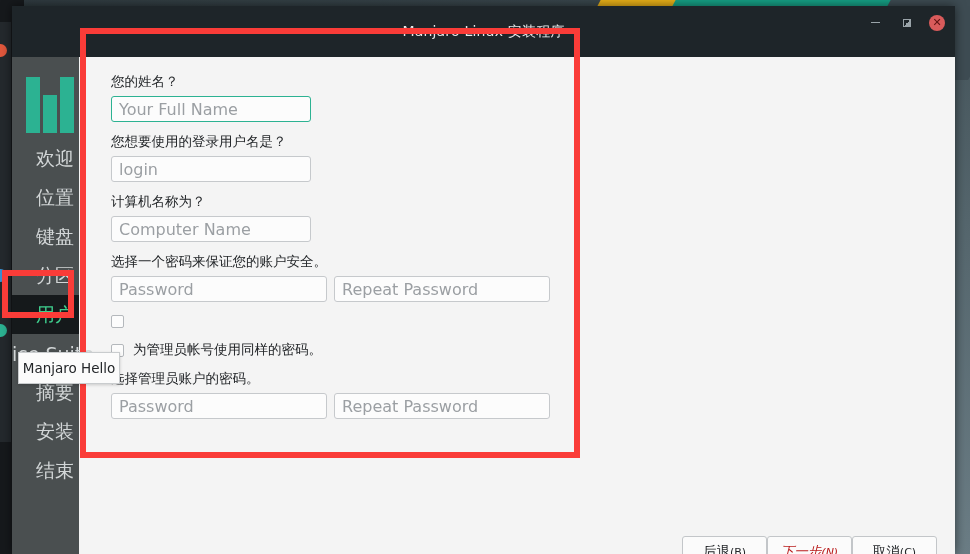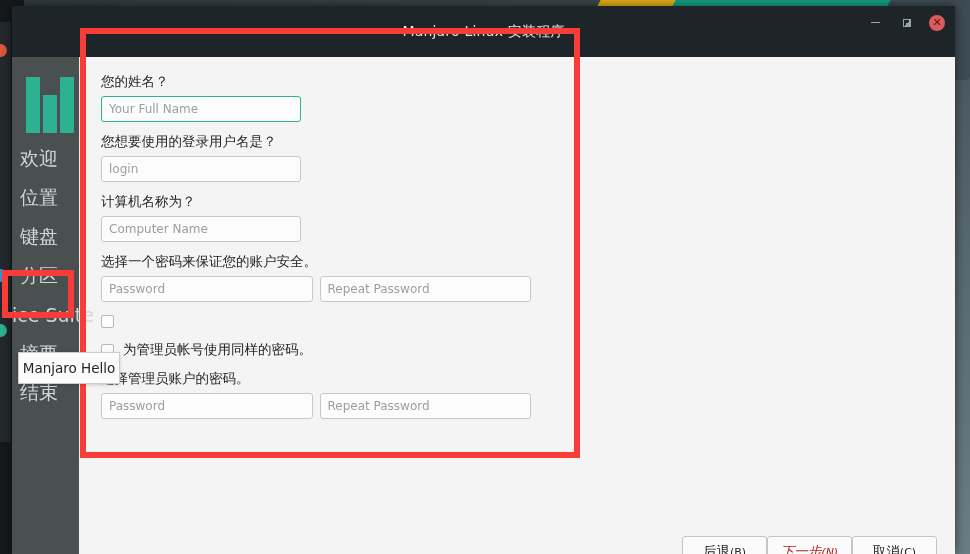--- a/index.html
+++ b/index.html
@@ -99,21 +99,21 @@
     padding: 0 0 6px 14px;
   }
   #logo i { display: block; background: #2cb292; }
   #logo .bar-a { width: 14px; height: 56px; }
   #logo .bar-b { width: 14px; height: 38px; }
   #logo .bar-c { width: 14px; height: 56px; }
 
   .nav-item {
     height: 39px;
     display: flex; align-items: center;
-    padding-left: 8px;
+    padding-left: 24px;
     color: #d2d6d7;
     font-size: 19px;
     cursor: pointer;
     white-space: nowrap;
   }
   .nav-item.active {
     background: #15191b;
     color: #3fcf8e;
   }
   .nav-item.shifted { padding-left: 0px; }
@@ -121,37 +121,37 @@
   
   #content {
     flex: 1;
     background: #f4f4f4;
     position: relative;
   }
 
   
   #user-form {
     position: absolute;
-    left: 22px; top: 16px;
+    left: 32px; top: 16px;
     width: 430px;
   }
   .field-label {
     font-size: 13.5px;
     color: #232629;
     margin-bottom: 5px;
     margin-top: 11px;
   }
   .field-label:first-child { margin-top: 0; }
   .txt {
     width: 200px; height: 26px;
     border: 1px solid #c6c9cc;
     border-radius: 3px;
     background: #fcfcfc;
     padding: 0 7px;
-    font-size: 12px;
+    font-size: 16px;
     color: #232629;
     font-family: "DejaVu Sans", "Liberation Sans", sans-serif;
     outline: none;
   }
   .txt::placeholder { color: #9b9fa3; }
   .txt.focused { border-color: #2cb292; }
   .pw-row { display: flex; gap: 7px; }
   .pw-row .txt { width: 216px; }
 
   .chk-row {
@@ -249,22 +249,24 @@
     <div id="sidebar">
       <div id="logo">
         <i class="bar-a"></i>
           <i class="bar-b"></i>
           <i class="bar-c"></i>
       </div>
       <div class="nav-item">欢迎</div>
       <div class="nav-item">位置</div>
       <div class="nav-item">键盘</div>
       <div class="nav-item">分区</div>
+      <div class="nav-item active">用户</div>
       <div class="nav-item shifted">ice Suite</div>
       <div class="nav-item">摘要</div>
+      <div class="nav-item">安装</div>
       <div class="nav-item">结束</div>
     </div>
 
     <div id="content">
 
       <div id="user-form">
 
         <div class="field-label">您的姓名？</div>
         <input class="txt focused" type="text" placeholder="Your Full Name" style="">
 

